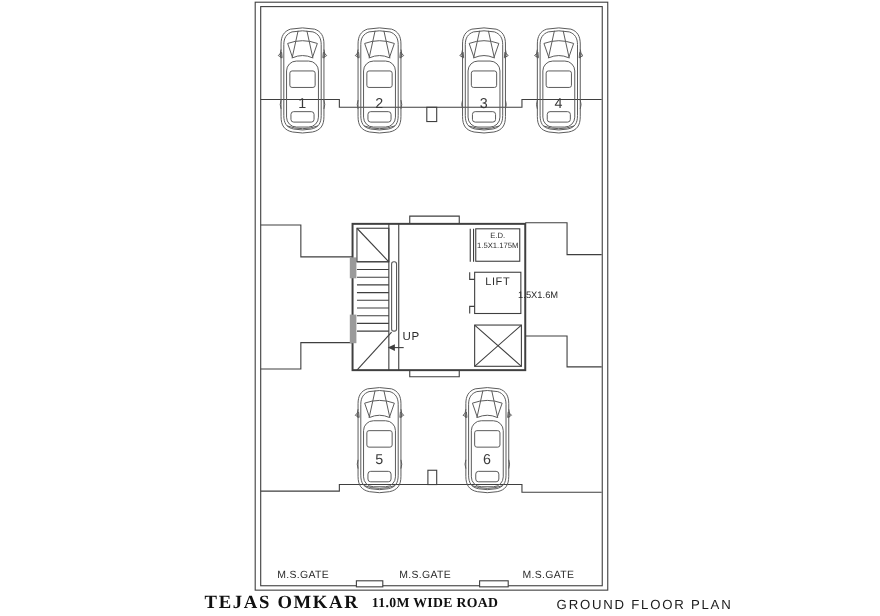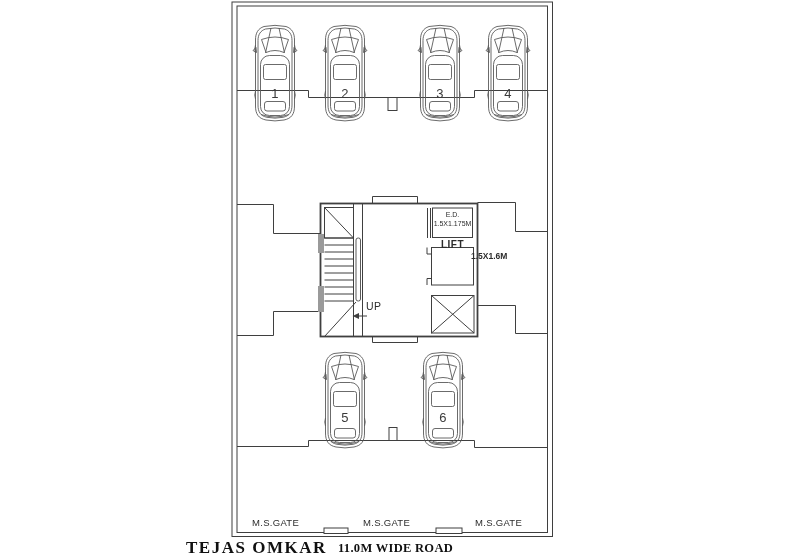--- a/index.html
+++ b/index.html
@@ -8,21 +8,21 @@
     font-family:"Liberation Sans",sans-serif;color:#1a1a1a;
   }
   .plan-svg{position:absolute;left:0;top:0;}
   .lbl{position:absolute;white-space:nowrap;}
   .spot-num{
     width:20px;text-align:center;font-size:13px;color:#3a3a3a;
     font-family:"Liberation Sans",sans-serif;letter-spacing:.5px;
   }
   .ed-box-label{left:432px;top:211px;width:41px;text-align:center;
     font-size:7px;line-height:8.5px;color:#2c2c2c;}
-  .lift-box-label{left:431px;top:239px;width:43px;text-align:center;color:#2c2c2c;font-weight:bold;}
+  .lift-box-label{left:431px;top:251px;width:43px;text-align:center;color:#2c2c2c;}
   .lift-name{font-size:10px;line-height:12px;letter-spacing:.5px;}
   .lift-size{font-size:8.5px;line-height:11px;padding-left:40px;}
   .up-label{left:366px;top:300px;font-size:10.5px;color:#2c2c2c;letter-spacing:.5px;}
   .gate-label{width:60px;font-size:9.5px;color:#2c2c2c;letter-spacing:.3px;}
   .g1{left:252px;top:517px;} .g2{left:363px;top:517px;} .g3{left:475px;top:517px;}
   .project-name{
     left:186px;top:538px;font-family:"Liberation Serif",serif;font-weight:bold;
     font-size:17px;letter-spacing:1.5px;color:#101010;
   }
   .road-label{
@@ -133,14 +133,15 @@
     <div class="lift-size">1.5X1.6M</div>
   </div>
   <div class="lbl up-label">UP</div>
 
   <div class="lbl gate-label g1">M.S.GATE</div>
   <div class="lbl gate-label g2">M.S.GATE</div>
   <div class="lbl gate-label g3">M.S.GATE</div>
 
   <div class="lbl project-name">TEJAS OMKAR</div>
   <div class="lbl road-label">11.0M WIDE ROAD</div>
+  <div class="lbl plan-title">GROUND FLOOR PLAN</div>
 
 </div>
 
 </body></html>

